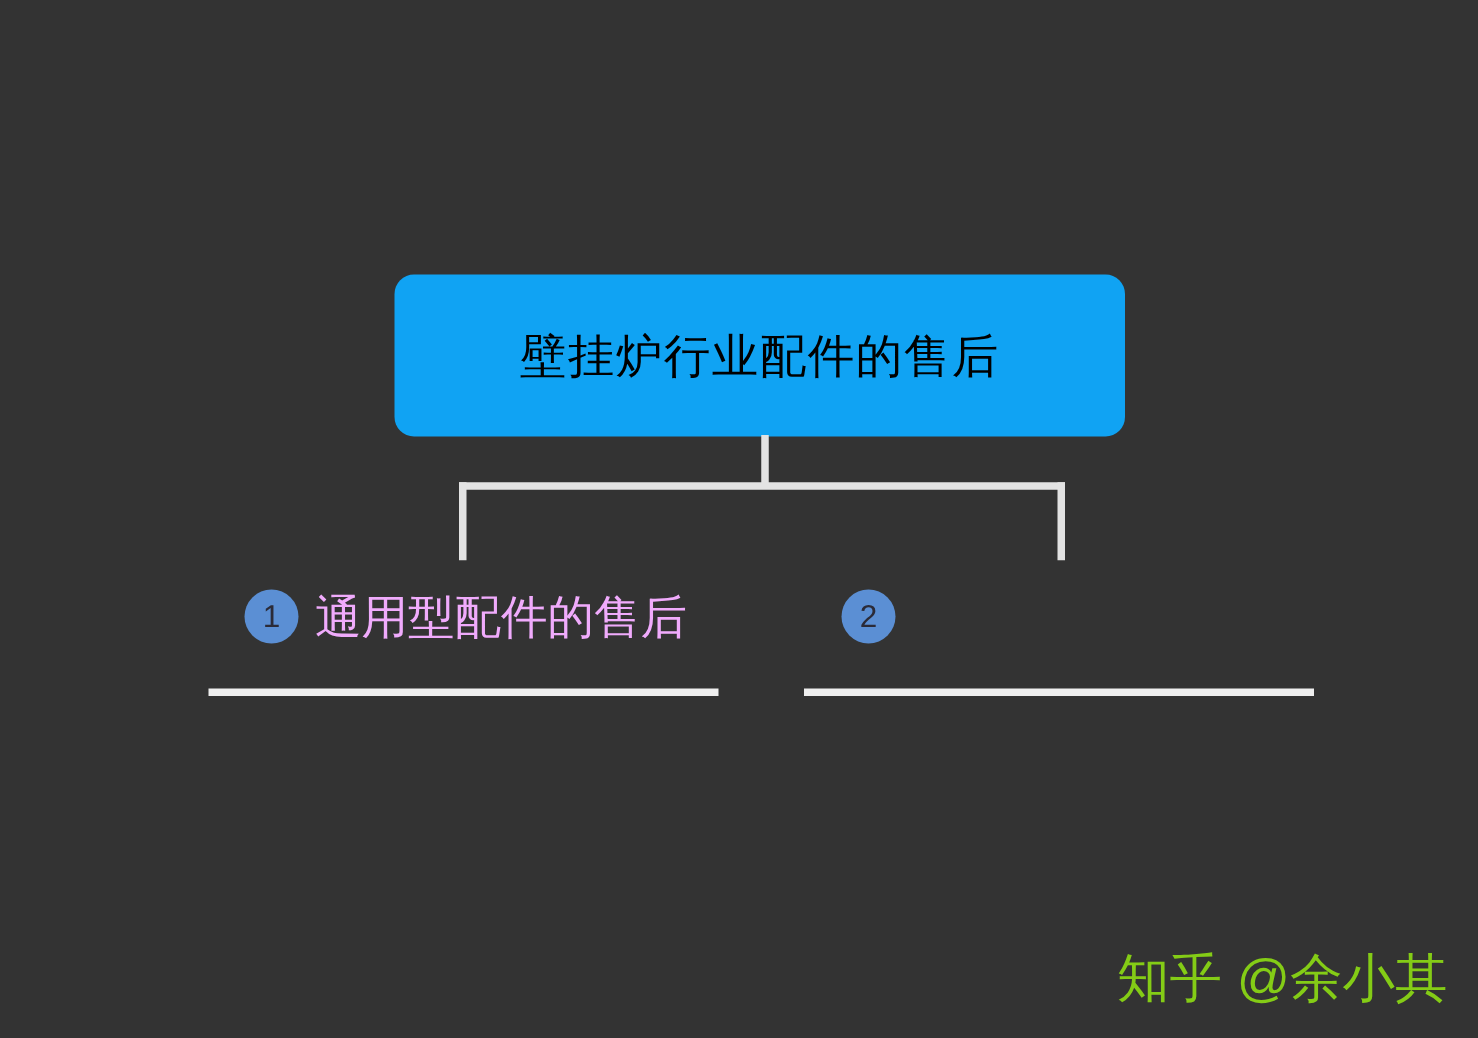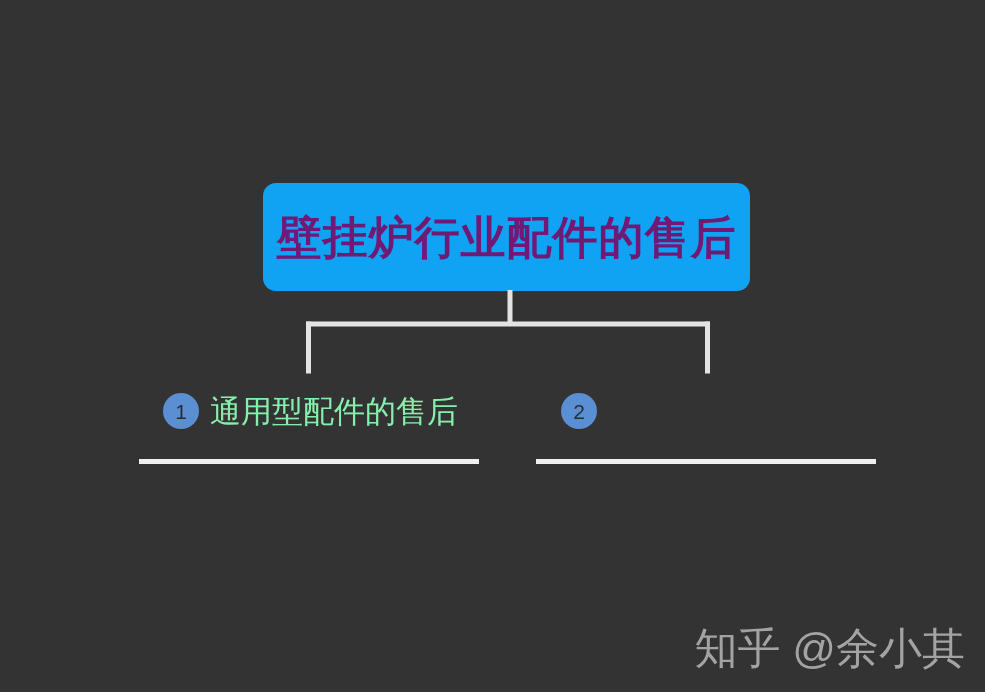--- a/index.html
+++ b/index.html
@@ -27,26 +27,26 @@
     width: 487px;
     height: 108px;
     background: #10a3f3;
     border-radius: 13px;
     display: flex;
     align-items: center;
     justify-content: center;
     box-sizing: border-box;
   }
   .root-title {
-    color: #701a75;
-    font-size: 45px;
+    color: #000000;
+    font-size: 31px;
     line-height: 1;
     letter-spacing: 1px;
     white-space: nowrap;
-    font-weight: 700;
+    font-weight: 400;
   }
 
   
   .connector {
     position: absolute;
     left: 0;
     top: 0;
     width: 985px;
     height: 692px;
     pointer-events: none;
@@ -69,21 +69,21 @@
     color: #2b2b38;
     font-size: 21px;
     line-height: 1;
     display: flex;
     align-items: center;
     justify-content: center;
     flex: 0 0 auto;
     font-weight: 400;
   }
   .branch-label {
-    color: #86efac;
+    color: #f0abfc;
     font-size: 31px;
     line-height: 1;
     white-space: nowrap;
     margin-left: 11px;
     font-weight: 400;
   }
 
   
   .underline {
     position: absolute;
@@ -91,22 +91,22 @@
     background: #efefef;
   }
   .underline-1 { left: 139px; top: 459px; width: 340px; }
   .underline-2 { left: 536px; top: 459px; width: 340px; }
 
   
   .watermark {
     position: absolute;
     right: 20px;
     bottom: 22px;
-    color: #a3a3a3;
-    font-size: 43px;
+    color: #84cc16;
+    font-size: 35px;
     line-height: 1;
     white-space: nowrap;
     font-weight: 400;
   }
 </style>
 </head>
 <body>
 
 <div class="canvas">
 

